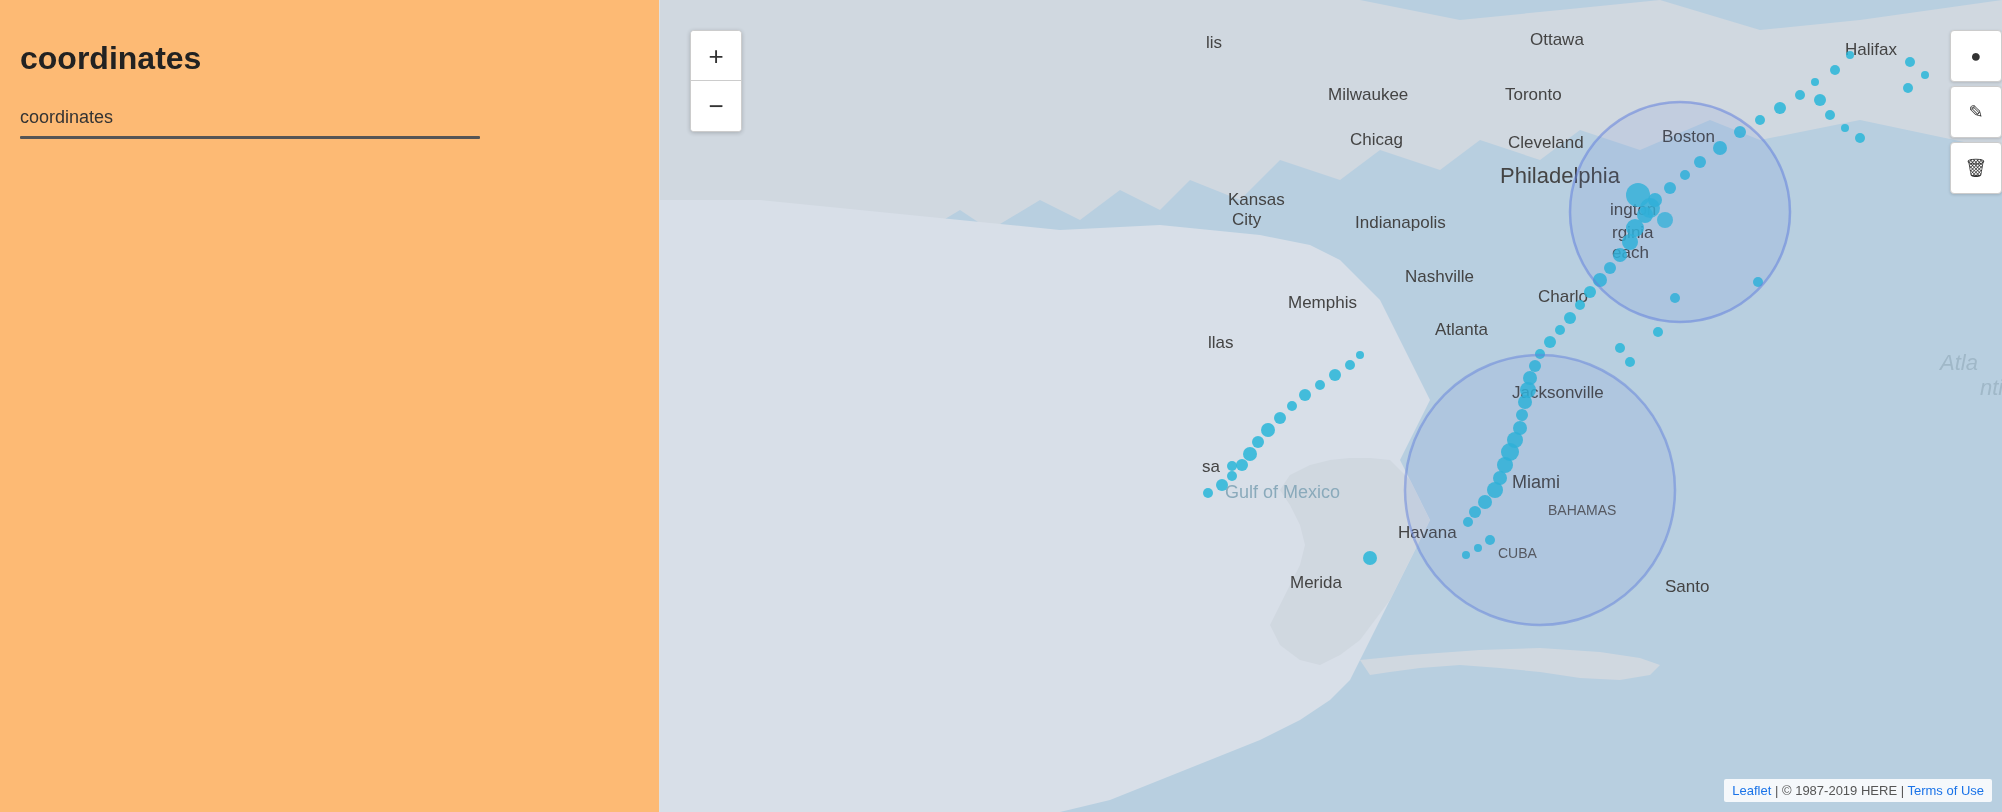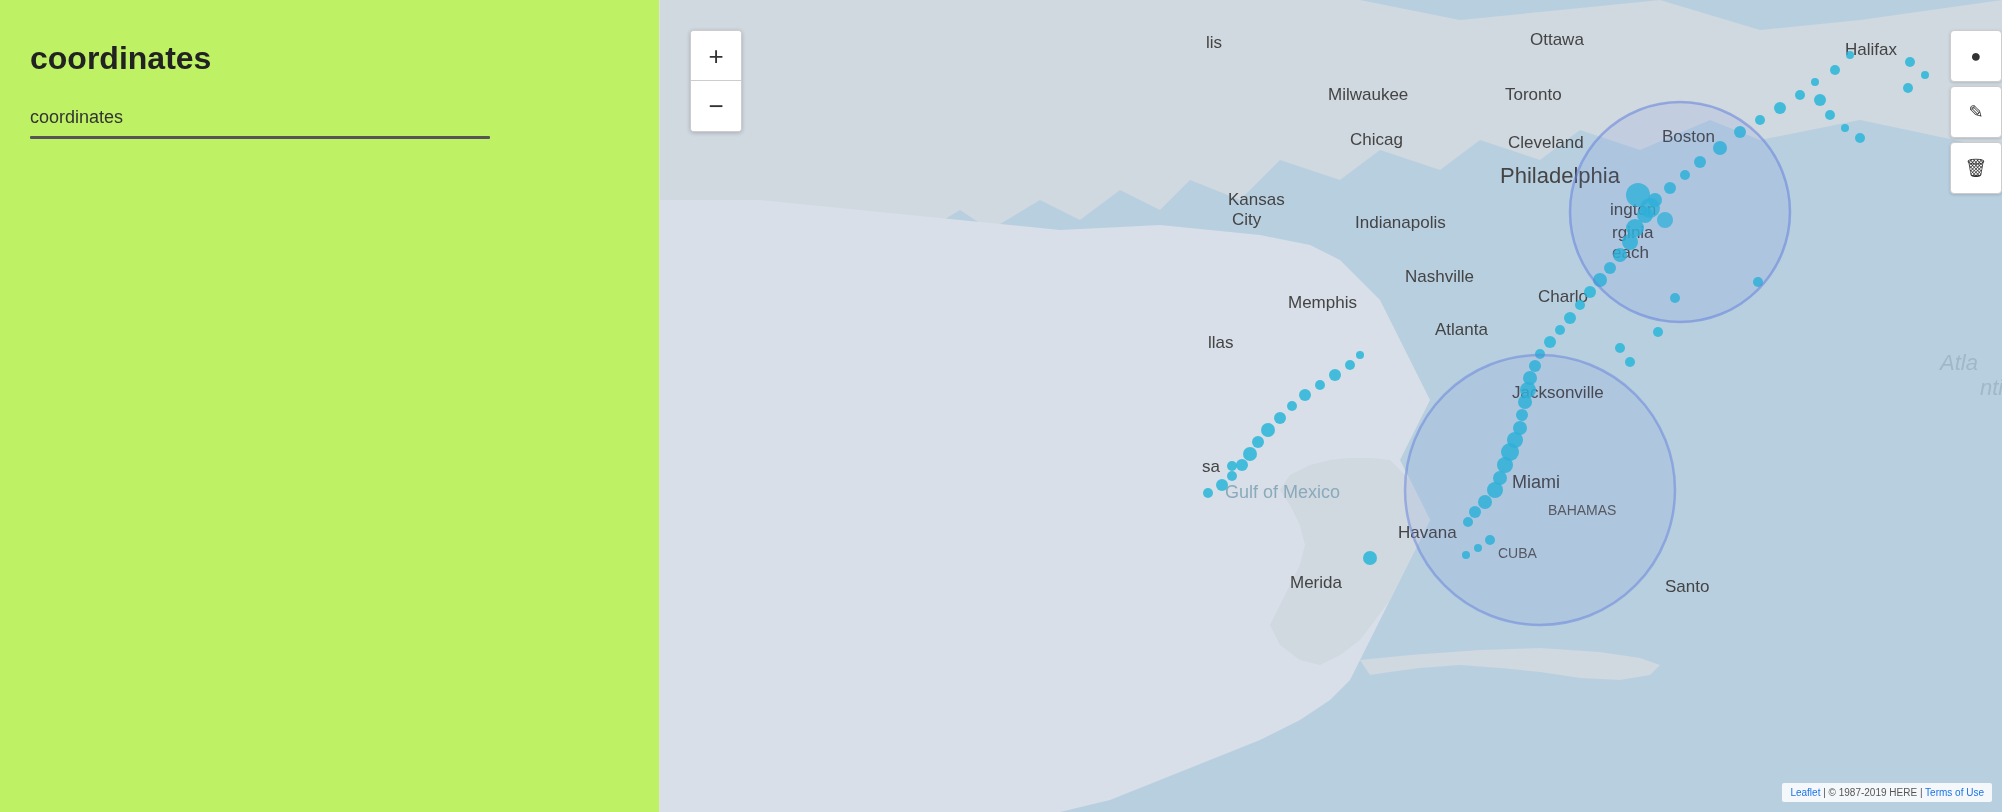--- a/index.html
+++ b/index.html
@@ -9,22 +9,22 @@
       width: 2002px;
       height: 812px;
       overflow: hidden;
       background: #fff;
     }
 
     
     .left-panel {
       width: 660px;
       min-width: 660px;
-      background: #bef264;
-      padding: 40px 30px;
+      background: #fdba74;
+      padding: 40px 20px;
       border-right: 1px solid #e0e0e0;
     }
 
     .panel-title {
       font-size: 32px;
       font-weight: bold;
       color: #222;
       margin-bottom: 30px;
     }
 
@@ -116,21 +116,21 @@
       font-size: 22px;
     }
 
     
     .map-attribution {
       position: absolute;
       bottom: 10px;
       right: 10px;
       background: rgba(255,255,255,0.85);
       padding: 4px 8px;
-      font-size: 10px;
+      font-size: 13px;
       color: #555;
       z-index: 10;
       border-radius: 2px;
     }
 
     .attr-link {
       color: #1a73e8;
       text-decoration: none;
     }
   </style>

